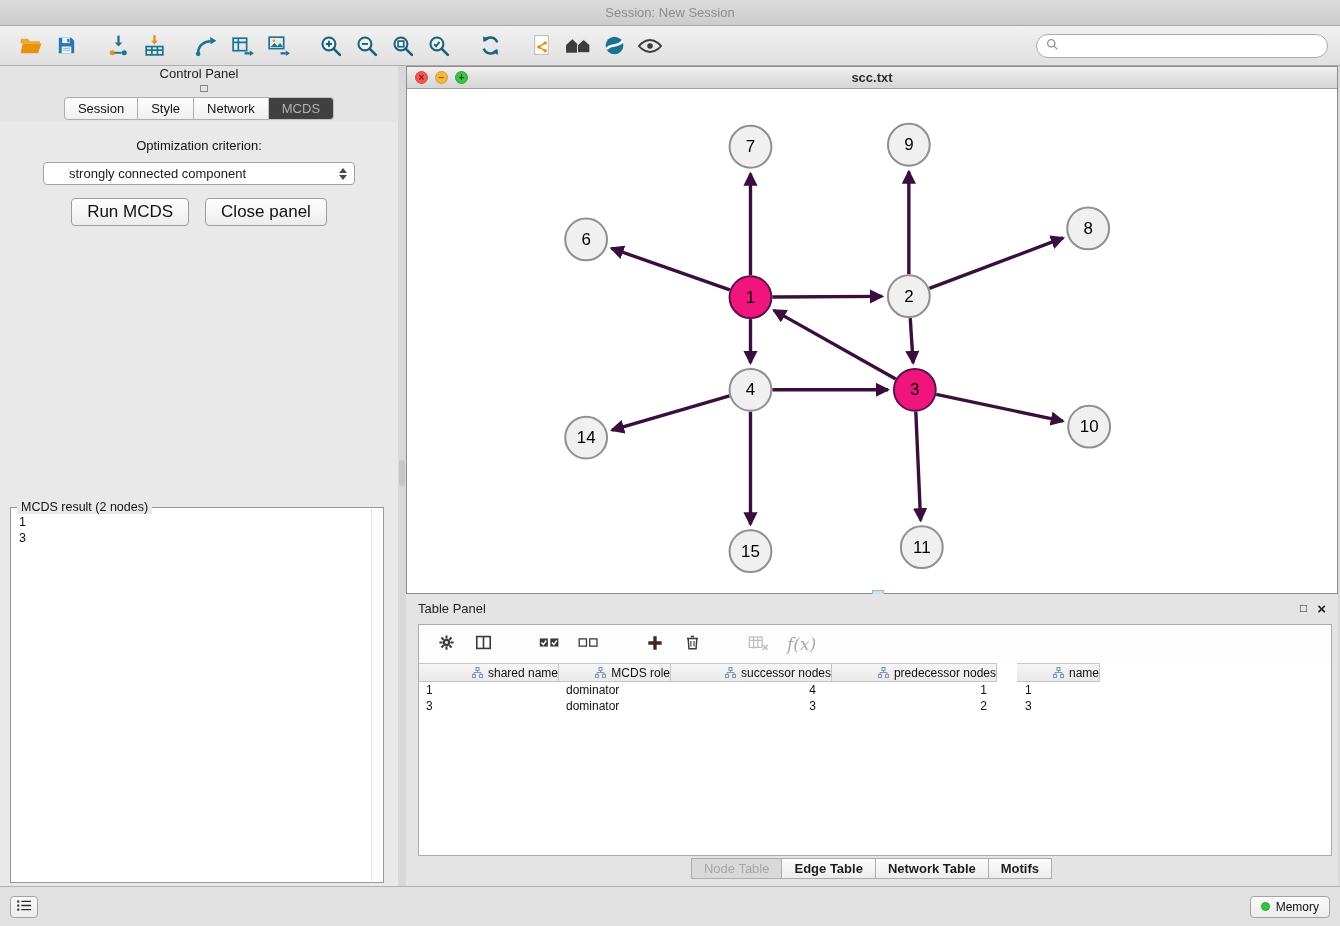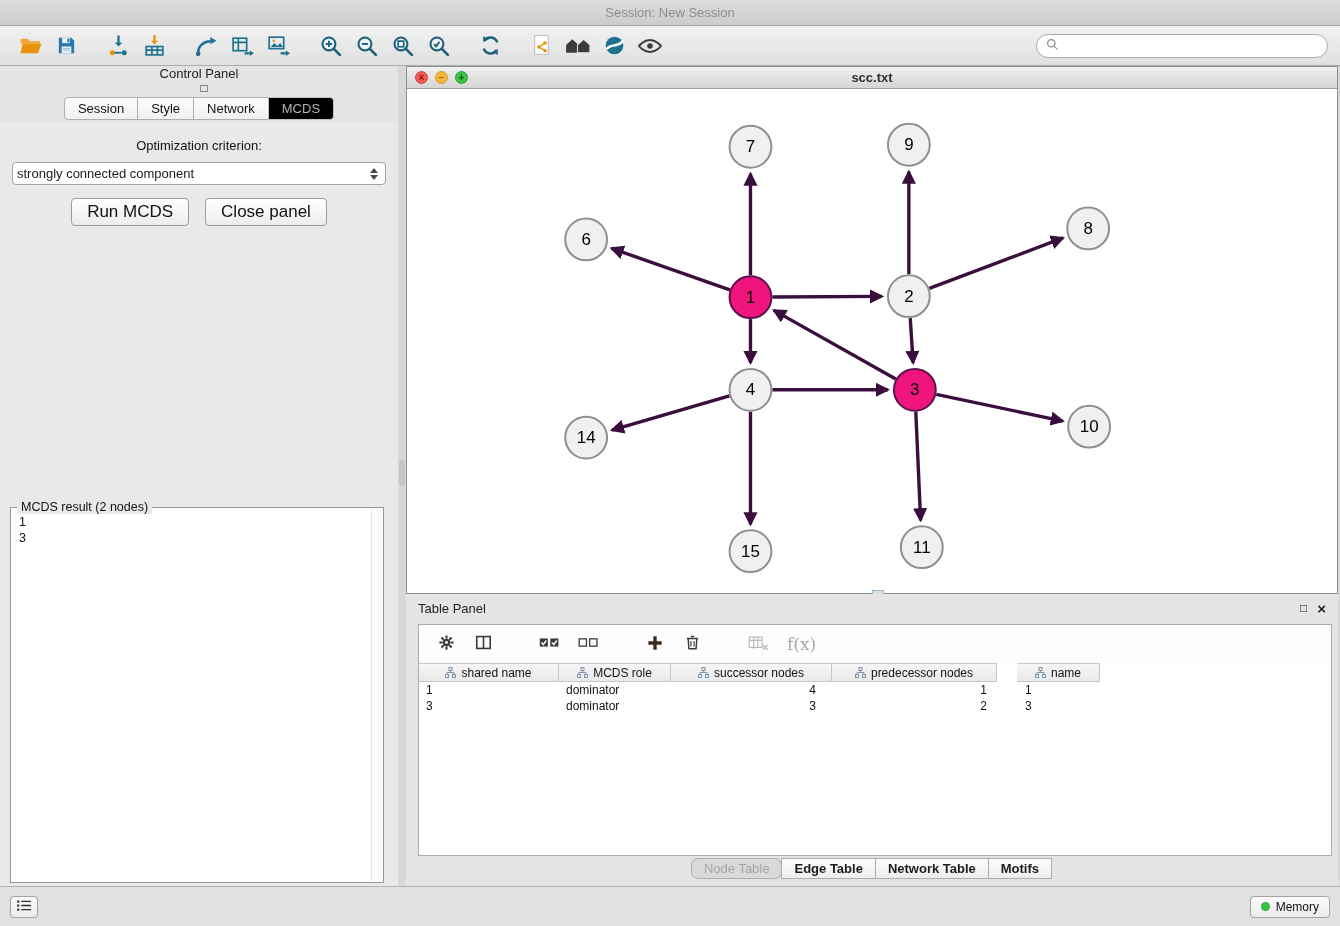--- a/index.html
+++ b/index.html
@@ -28,25 +28,25 @@
   .cp-header { height:28px; display:flex; align-items:center; padding:0 10px; font-size:13px; color:#222;flex-direction:column; }
   .wc { margin-left:10px; font-size:13px; color:#222; cursor:default; }
   .wc.x { font-weight:bold; font-size:15px; line-height:13px; }
   .wc.sq { font-size:12px; }
   .spacer { flex:1; }
   .cp-tabs { height:28px; display:flex; justify-content:center; align-items:center; }
   .cp-tab { font-family:"Liberation Sans",sans-serif; font-size:13px; color:#111; padding:3px 13px;
     background:linear-gradient(#fdfdfd,#f0f0f0); border:1px solid #adadad; margin-left:-1px; cursor:default; }
   .cp-tab.first { border-radius:4px 0 0 4px; margin-left:0; }
   .cp-tab.last { border-radius:0 4px 4px 0; }
-  .cp-tab.active { background:#000000; color:#b2b2b2; border-color:#c2c2c2; }
+  .cp-tab.active { background:#404040; color:#b2b2b2; border-color:#c2c2c2; }
   .cp-content { flex:1; background:#e9e9e9; position:relative; }
   .opt-label { text-align:center; margin-top:16px; font-size:13px; color:#111; }
-  .dropdown { width:374px; height:23px; margin:9px auto 0; background:#fff; border:1px solid #a3a3a3;
-    border-radius:4px; display:flex; align-items:center; padding:0 5px 0 4px; font-size:13px; }
+  .dropdown { width:312px; height:23px; margin:9px auto 0; background:#fff; border:1px solid #a3a3a3;
+    border-radius:4px; display:flex; align-items:center; padding:0 5px 0 25px; font-size:13px; }
   .stepper { margin-left:auto; display:flex; flex-direction:column; gap:2px; padding-right:2px; }
   .stepper i { display:block; width:0; height:0; border-left:4px solid transparent; border-right:4px solid transparent; }
   .stepper .up { border-bottom:5px solid #4a4a4a; }
   .stepper .dn { border-top:5px solid #4a4a4a; }
   .cp-buttons { display:flex; justify-content:center; gap:16px; margin-top:13px; }
   .aqua-btn { font-family:"Liberation Sans",sans-serif; font-size:17px; color:#111; padding:3px 15px;
     border:1px solid #9d9d9d; border-radius:4px; background:linear-gradient(#ffffff,#ececec); cursor:default; }
   .group-box { position:absolute; left:10px; right:14px; top:385px; height:376px;
     border:1px solid #979797; background:#fff; }
   .group-title { position:absolute; top:-8px; left:6px; background:#e9e9e9; padding:0 4px; font-size:12.5px; color:#111; }
@@ -72,40 +72,40 @@
   .resize-dot { position:absolute; left:50%; bottom:-3px; width:12px; height:6px; background:#cfe0ea; border:1px solid #9fb6c6; }
 
   
   .table-panel { position:absolute; left:406px; top:594px; right:2px; bottom:40px; background:#e4e4e4; }
   .tp-header { height:28px; display:flex; align-items:center; padding:0 12px; font-size:13px; color:#222; }
   .table-box { position:absolute; left:12px; right:6px; top:30px; height:232px; background:#fff;
     border:1px solid #ababab; display:flex; flex-direction:column; overflow:hidden; }
   .tt-toolbar { height:38px; display:flex; align-items:center; gap:18px; padding:0 18px; background:#fdfdfd; }
   .ttbtn { background:none; border:none; display:flex; align-items:center; justify-content:center; cursor:default; }
   .ttgap { width:10px; }
-  .fx { font-family:"DejaVu Serif", serif; font-size:17px; color:#a8a8a8; }
+  .fx { font-family:"DejaVu Serif", serif; font-style:italic; font-size:17px; color:#a8a8a8; }
   .tt-head { display:flex; height:19px; }
-  .thcell { display:flex; align-items:center; justify-content:center; gap:5px; font-size:12px; color:#111;
+  .thcell { display:flex; align-items:center; justify-content:flex-end; gap:5px; font-size:12px; color:#111;
     background:linear-gradient(#f6f6f6,#e9e9e9); border-right:1px solid #c6c6c6; border-top:1px solid #c6c6c6; border-bottom:1px solid #c6c6c6; }
   .tt-body { flex:1; background:#fff; }
   .trow { display:flex; height:16px; line-height:16px; font-size:12px; color:#111; }
   .c0 { width:140px; }
   .c1 { width:112px; }
   .c2 { width:161px; }
   .c3 { width:165px; }
   .c4 { width:83px;margin-left:20px; }
   .tcell.c0 { padding-left:7px; }
   .tcell.c1 { padding-left:7px; }
   .tcell.c2 { text-align:right; padding-right:16px; }
   .tcell.c3 { text-align:right; padding-right:10px; }
   .tcell.c4 { padding-left:8px; }
   .tp-tabs { position:absolute; bottom:7px; left:0; right:0; display:flex; justify-content:center; }
   .tp-tab { font-family:"Liberation Sans",sans-serif; font-size:13px; font-weight:bold; color:#1c1c1c; padding:2px 12px;
     background:linear-gradient(#fcfcfc,#ededed); border:1px solid #adadad; margin-left:-1px; cursor:default; }
-  .tp-tab.active { background:#d9d9d9; color:#a6a6a6; font-weight:normal;border-radius:7px; }
+  .tp-tab.active { background:#d9d9d9; color:#a6a6a6; font-weight:normal; }
 
   
   .statusbar { position:absolute; left:0; right:0; bottom:0; height:40px; background:#e1e1e1;
     border-top:1px solid #b2b2b2; display:flex; align-items:center; padding:0 10px; }
   .list-btn { width:28px; height:22px; border:1px solid #a3a3a3; border-radius:4px;
     background:linear-gradient(#fbfbfb,#ececec); display:flex; align-items:center; justify-content:center; cursor:default; }
   .memory-btn { margin-left:auto; height:22px; border:1px solid #a3a3a3; border-radius:4px;
     background:linear-gradient(#fbfbfb,#ececec); display:flex; align-items:center; gap:6px; padding:0 10px;
     font-family:"Liberation Sans",sans-serif; font-size:12px; color:#111; cursor:default; }
   .mem-dot { width:9px; height:9px; border-radius:50%; background:#35c53f; border:1px solid #2aa334; }

